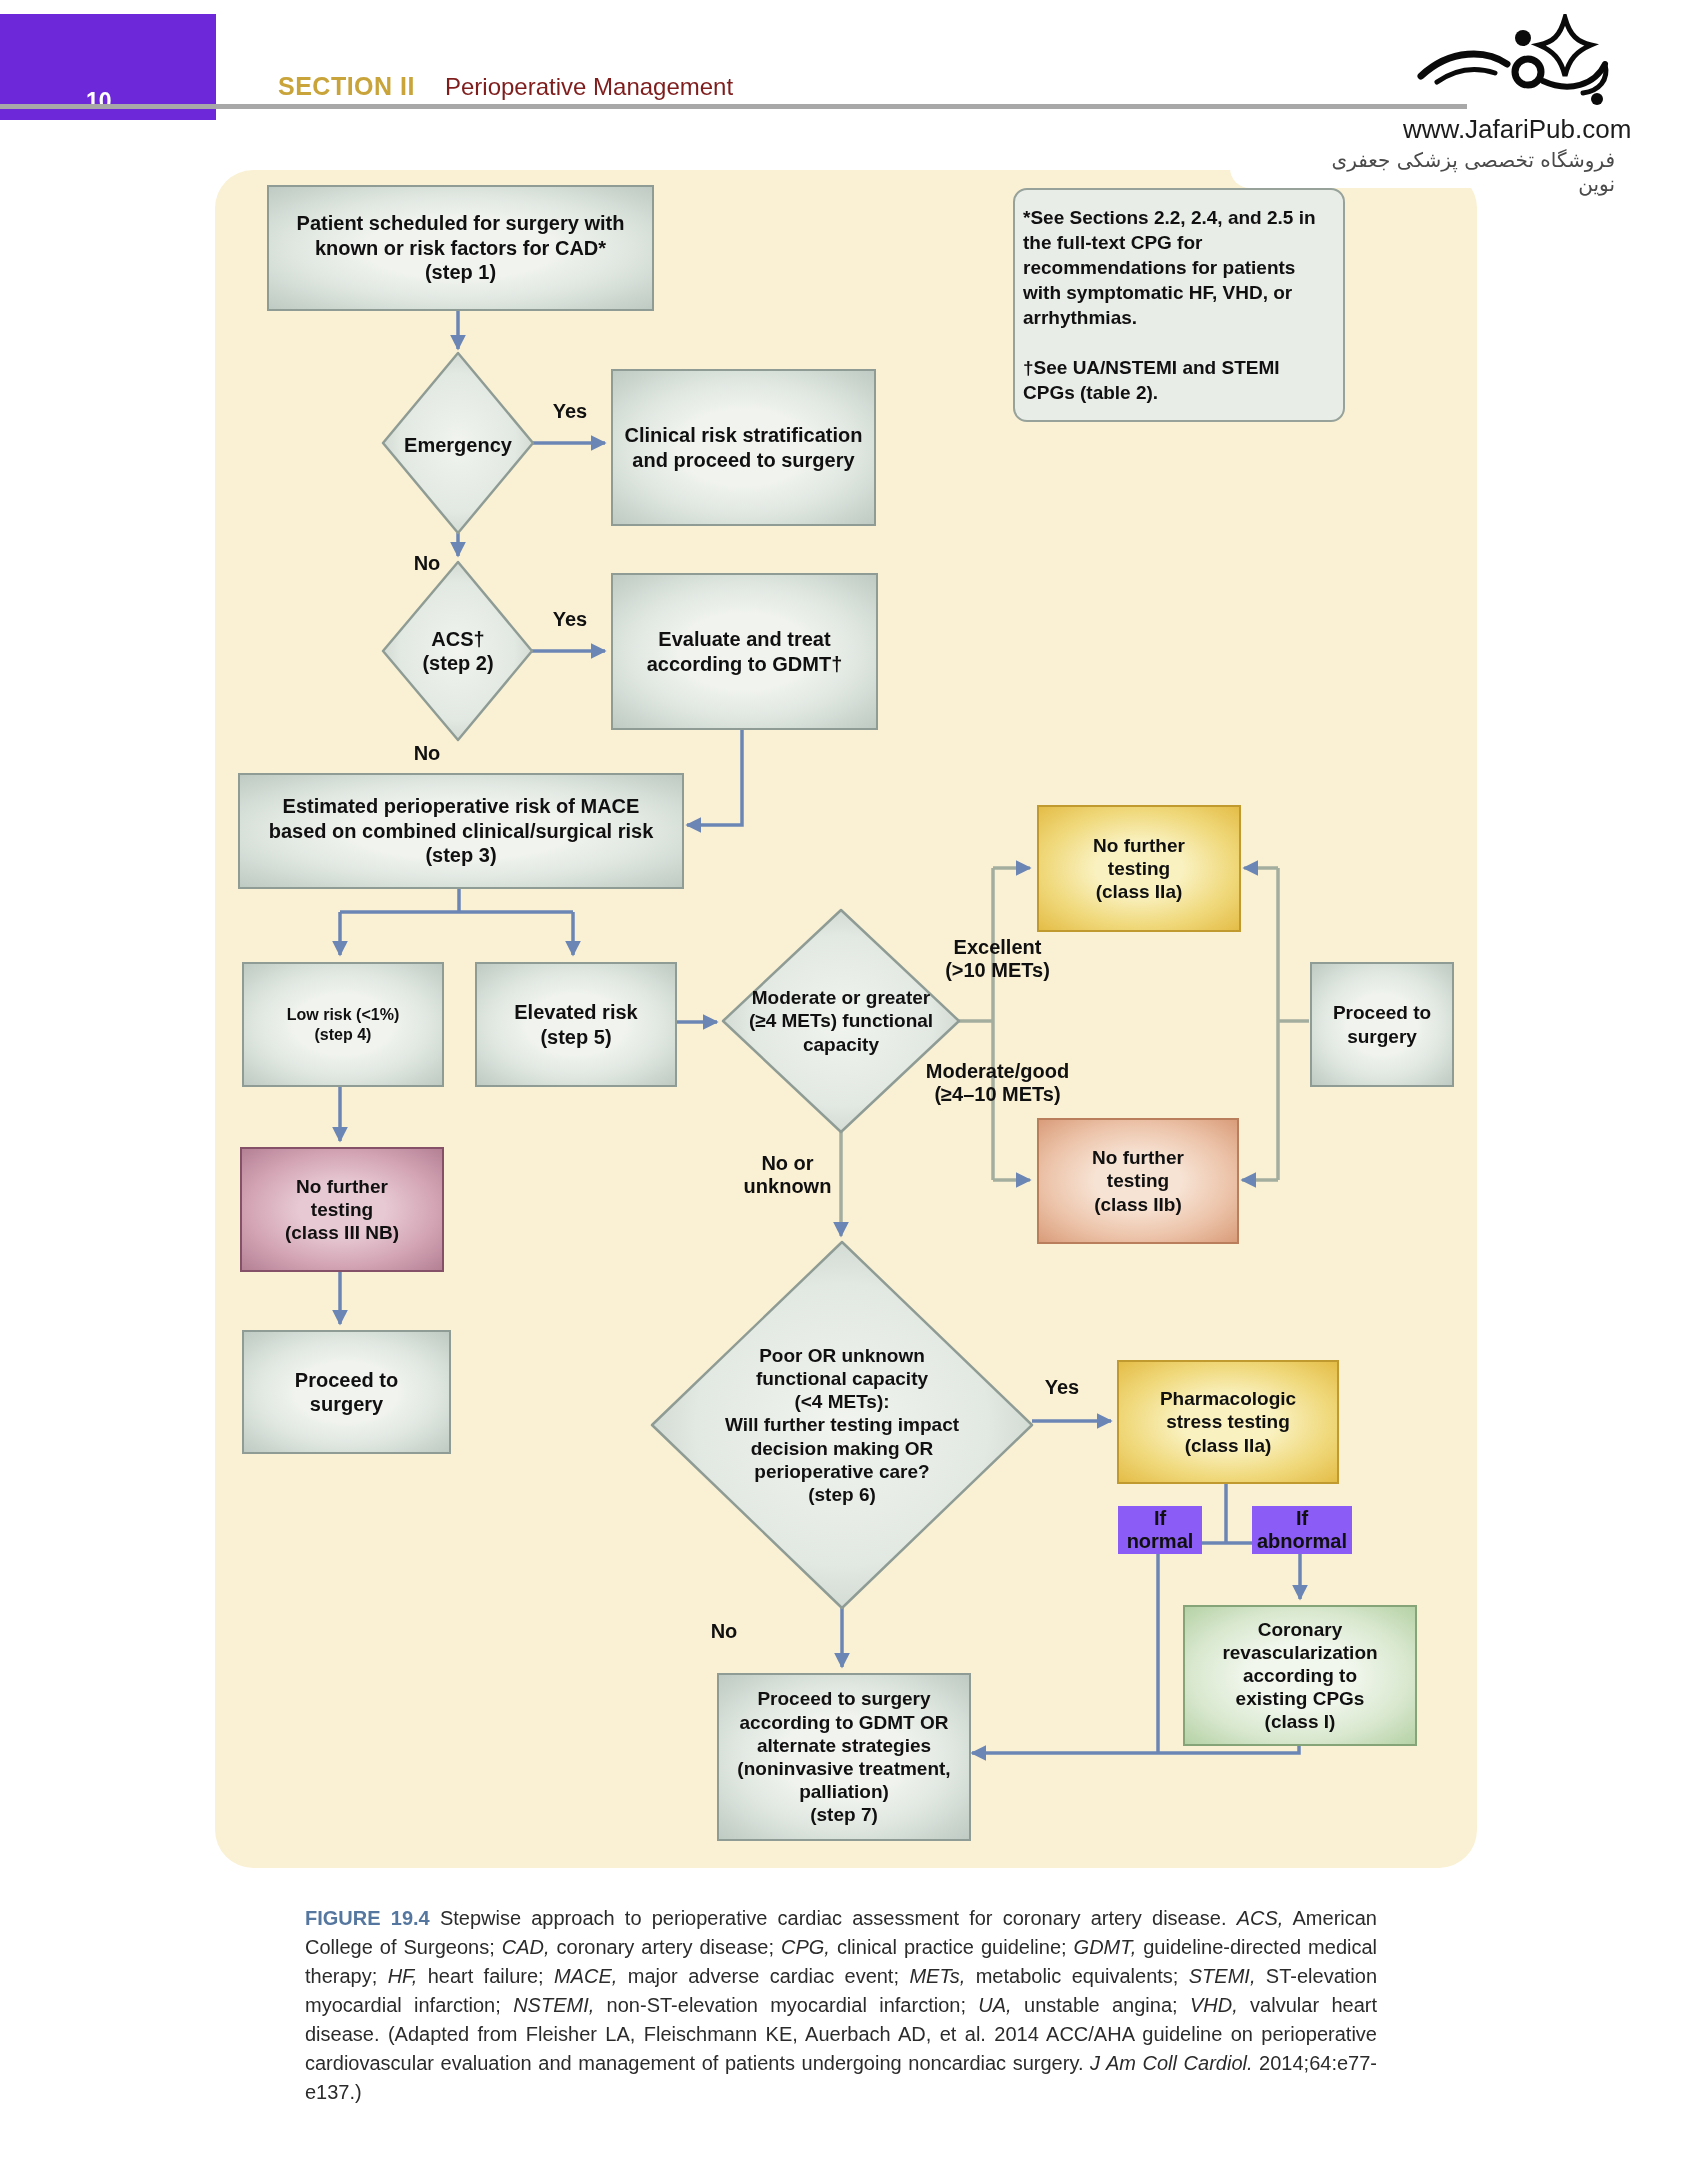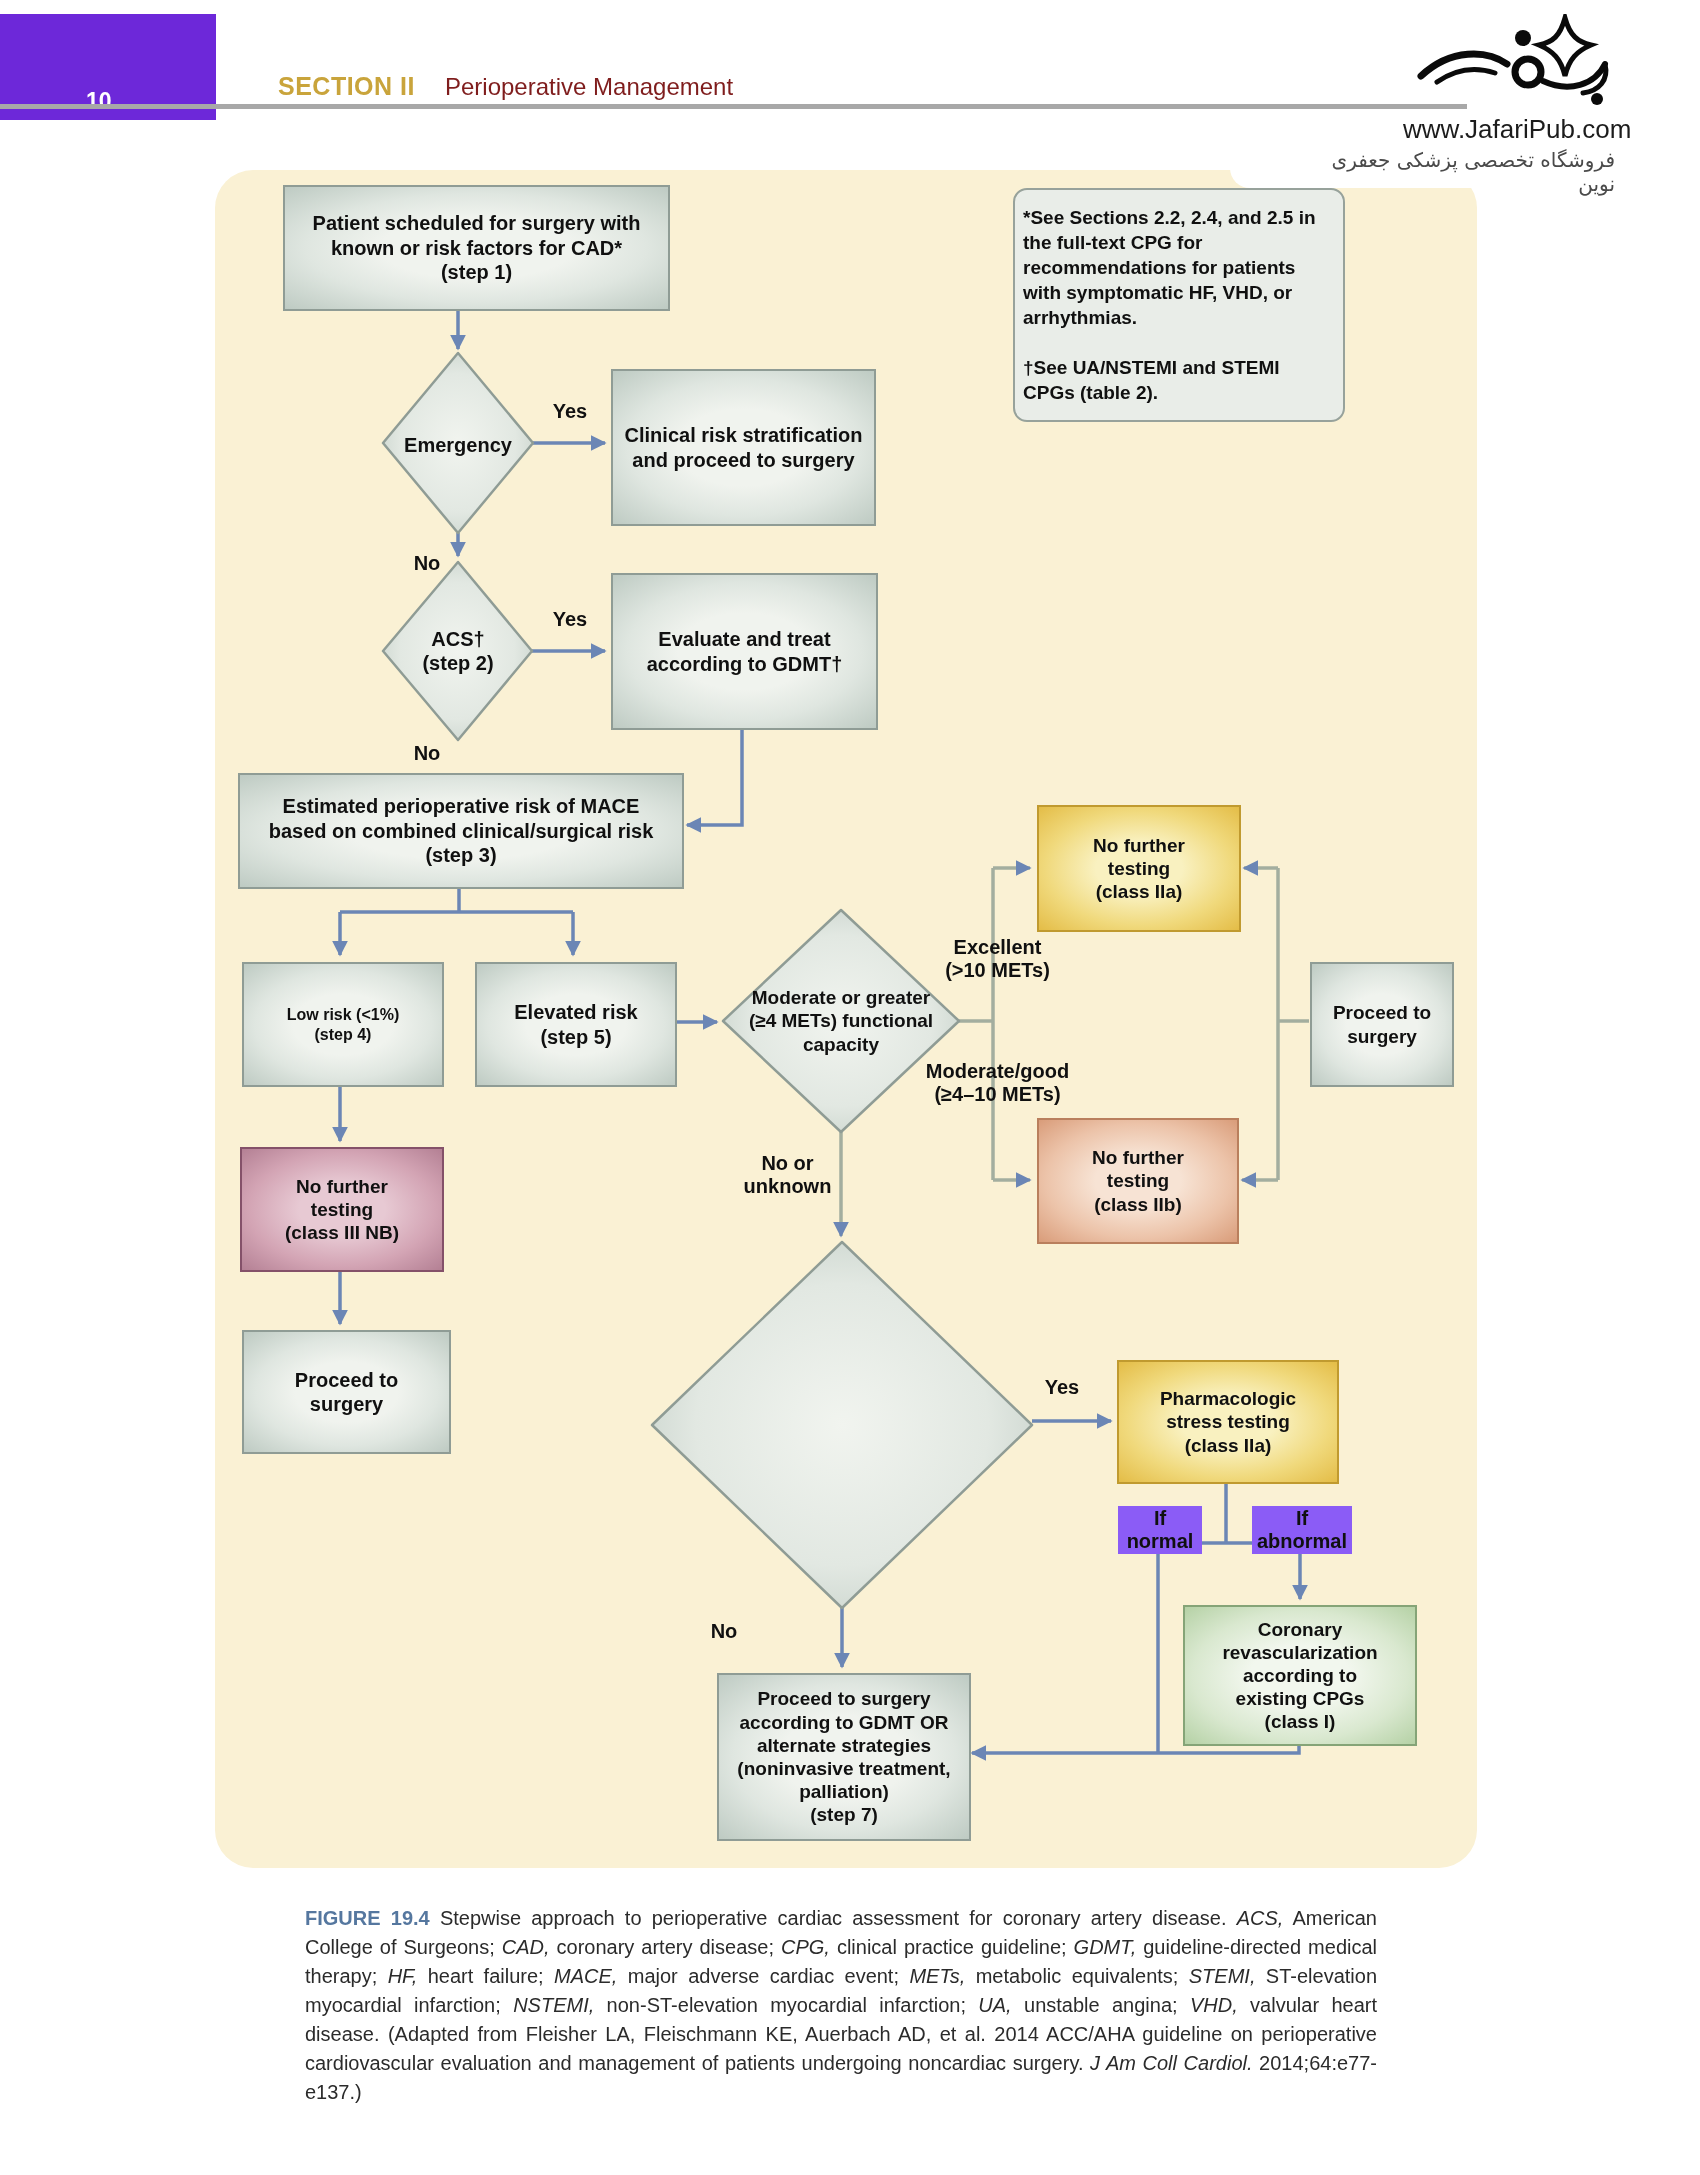--- a/index.html
+++ b/index.html
@@ -140,21 +140,21 @@
 
   <div class="notebox" style="left:1013px;top:188px;width:312px;">*See Sections 2.2, 2.4, and 2.5 in
 the full-text CPG for
 recommendations for patients
 with symptomatic HF, VHD, or
 arrhythmias.
 
 †See UA/NSTEMI and STEMI
 CPGs (table 2).</div>
 
-  <div class="box green" style="left:267px;top:185px;width:383px;height:122px;font-size:20px;margin-left:16px;">Patient scheduled for surgery with
+  <div class="box green" style="left:267px;top:185px;width:383px;height:122px;font-size:20px;">Patient scheduled for surgery with
 known or risk factors for CAD*
 (step 1)</div>
   <div class="box green" style="left:611px;top:573px;width:263px;height:153px;font-size:20px;">Evaluate and treat
 according to GDMT†</div>
   <div class="box green" style="left:611px;top:369px;width:261px;height:153px;font-size:20px;">Clinical risk stratification
 and proceed to surgery</div>
   <div class="box green" style="left:238px;top:773px;width:442px;height:112px;font-size:20px;">Estimated perioperative risk of MACE
 based on combined clinical/surgical risk
 (step 3)</div>
   <div class="box green" style="left:242px;top:962px;width:198px;height:121px;font-size:16px;">Low risk (&lt;1%)
@@ -188,20 +188,27 @@
 (noninvasive treatment,
 palliation)
 (step 7)</div>
 
   <div class="dtext" style="left:373px;top:425px;width:170px;height:40px;font-size:20px;">Emergency</div>
   <div class="dtext" style="left:388px;top:622px;width:140px;height:58px;font-size:20px;">ACS†
 (step 2)</div>
   <div class="dtext" style="left:731px;top:963px;width:220px;height:116px;font-size:19px;">Moderate or greater
 (≥4 METs) functional
 capacity</div>
+  <div class="dtext" style="left:712px;top:1307px;width:260px;height:236px;font-size:19px;">Poor OR unknown
+functional capacity
+(&lt;4 METs):
+Will further testing impact
+decision making OR
+perioperative care?
+(step 6)</div>
 
   <div class="lbl" style="left:538px;top:400px;width:64px;">Yes</div>
   <div class="lbl" style="left:404px;top:552px;width:46px;">No</div>
   <div class="lbl" style="left:538px;top:608px;width:64px;">Yes</div>
   <div class="lbl" style="left:404px;top:742px;width:46px;">No</div>
   <div class="lbl" style="left:920px;top:936px;width:155px;">Excellent
 (&gt;10 METs)</div>
   <div class="lbl" style="left:915px;top:1060px;width:165px;">Moderate/good
 (≥4–10 METs)</div>
   <div class="lbl" style="left:735px;top:1152px;width:105px;">No or

